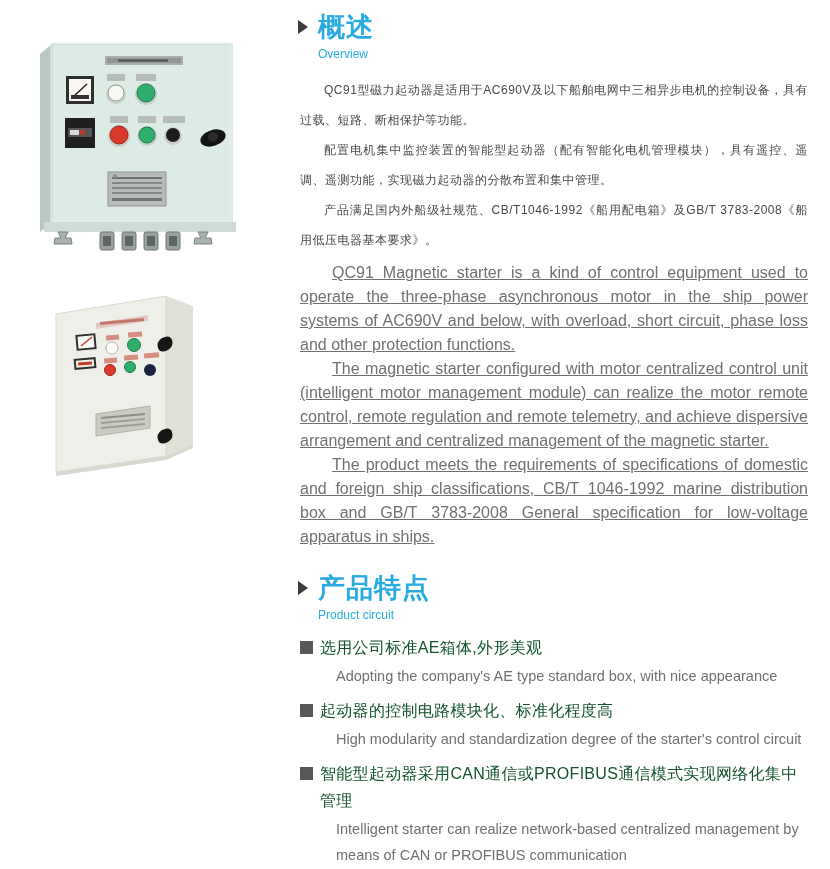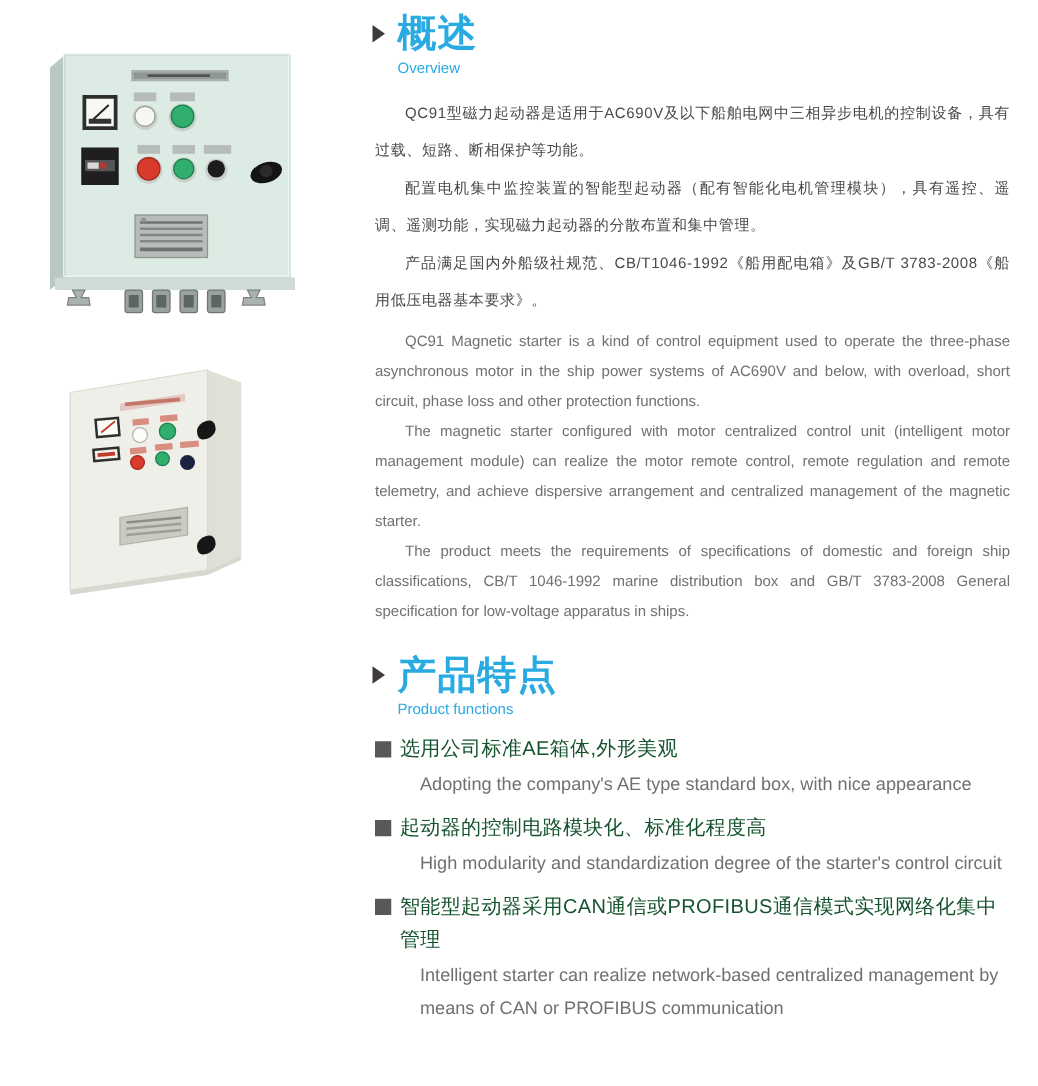--- a/index.html
+++ b/index.html
@@ -11,29 +11,29 @@
   .photo1 { position:absolute; left:30px; top:36px; width:215px; height:220px; }
   .photo2 { position:absolute; left:38px; top:282px; width:200px; height:200px; }
 
   
   .content { position:absolute; left:300px; top:12px; width:508px; }
 
   .section-head { display:flex; align-items:flex-start; margin-bottom:4px; }
   .tri { width:0; height:0; border-left:10px solid #3d3a39; border-top:7px solid transparent;
          border-bottom:7px solid transparent; margin:8px 10px 0 -2px; flex:0 0 auto; }
   .head-txt { }
-  .title-zh { font-size:31px; font-weight:bold; color:#29abe2; line-height:30px; letter-spacing:1px; }
+  .title-zh { font-size:27px; font-weight:bold; color:#29abe2; line-height:30px; letter-spacing:1px; }
   .title-en { font-size:12px; color:#29abe2; line-height:22px; margin-top:1px; }
 
   .zh-paras { margin-top:10px; }
   .zh-paras p { font-size:12px; color:#4c4948; line-height:30px; text-indent:2em;
                 text-align:justify; letter-spacing:0.5px; }
   .en-paras { margin-top:6px; }
-  .en-paras p { font-size:12px; color:#717071; line-height:24px; text-indent:2em;
-                text-align:justify; }
+  .en-paras p { font-size:16px; color:#717071; line-height:24px; text-indent:2em;
+                text-align:justify;text-decoration:underline; }
 
   .features-block { margin-top:24px; }
   .feature { margin-top:8px; }
   .feat-zh { display:flex; align-items:flex-start; font-size:16px; color:#14532d;
              line-height:27px; letter-spacing:0.3px; }
   .sq { flex:0 0 auto; width:13px; height:13px; background:#595757; margin:7px 7px 0 0; }
   .feat-en { font-size:14.5px; color:#717071; line-height:26px; padding-left:36px;
              margin-top:2px; text-align:left; }
 
   svg { display:block; }
@@ -187,21 +187,21 @@
         <p>The magnetic starter configured with motor centralized control unit (intelligent motor management module) can realize the motor remote control, remote regulation and remote telemetry, and achieve dispersive arrangement and centralized management of the magnetic starter.</p>
         <p>The product meets the requirements of specifications of domestic and foreign ship classifications, CB/T 1046-1992 marine distribution box and GB/T 3783-2008 General specification for low-voltage apparatus in ships.</p>
       </div>
     </div>
 
     <div class="features-block">
       <div class="section-head">
         <span class="tri"></span>
         <span class="head-txt">
           <div class="title-zh">产品特点</div>
-          <div class="title-en">Product functions</div>
+          <div class="title-en">Product circuit</div>
         </span>
       </div>
 
       <div class="feature">
         <div class="feat-zh">
           <span class="sq"></span>
           <span>选用公司标准AE箱体,外形美观</span>
         </div>
         <div class="feat-en">Adopting the company's AE type standard box, with nice appearance</div>
       </div>

